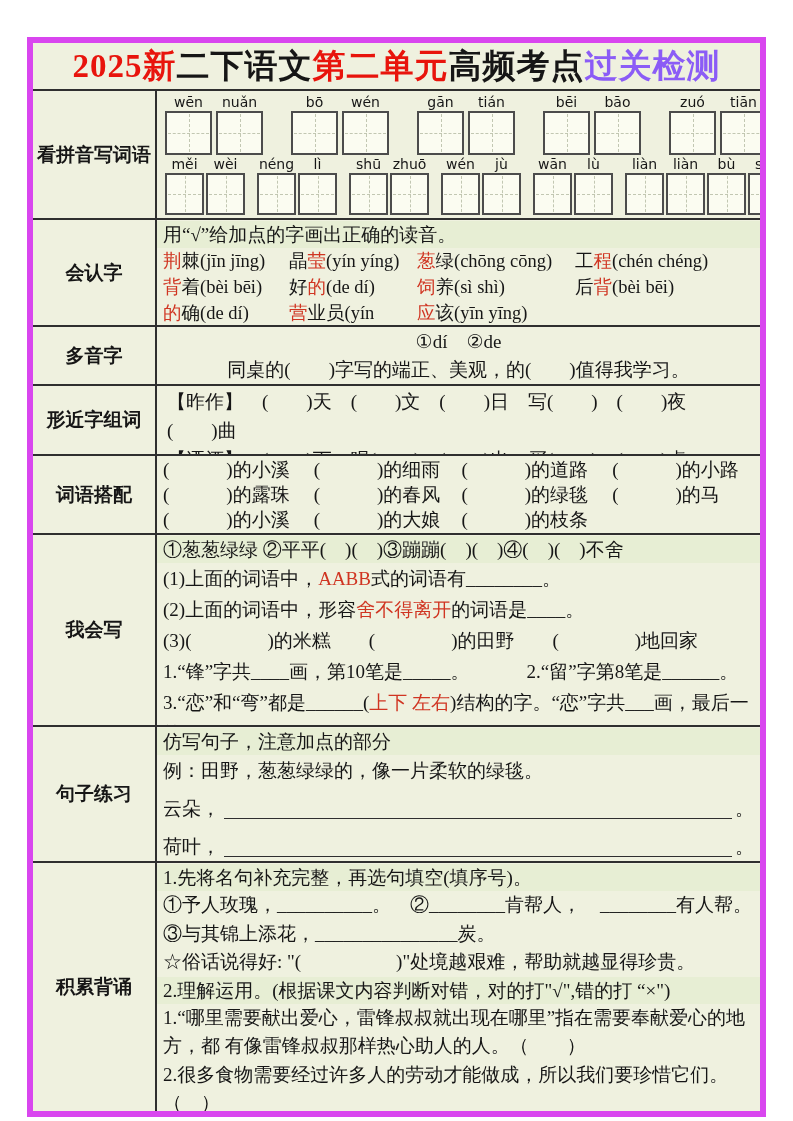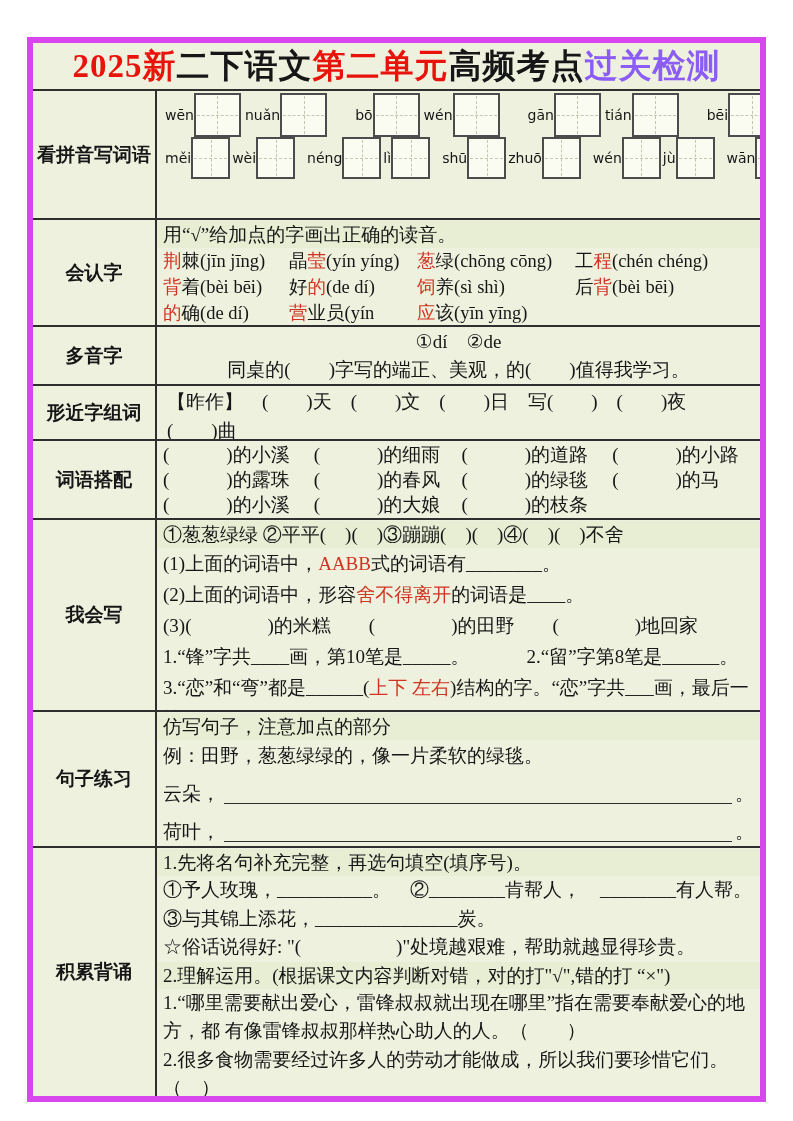--- a/index.html
+++ b/index.html
@@ -17,36 +17,36 @@
            align-items:center; justify-content:center; text-align:center;
            font-weight:bold; font-size:19px; padding:2px; }
   .content { flex:1; font-size:19px; padding:1px 6px 2px 6px; overflow:hidden; }
   .hl { background:#e7eed4; margin:0 -6px; padding:0 6px; }
   
   .c-pinyin { height:127px; padding-top:2px; }
   .prow { display:flex; align-items:flex-end; margin-left:2px; }
   .pgroup { display:flex; }
   .r1 .pgroup { margin-right:24px; }
   .r2 .pgroup { margin-right:10px; }
-  .pcol { display:flex; flex-direction:row; align-items:center; }
+  .pcol { display:flex; flex-direction:column; align-items:center; }
   .r1 .pcol { margin-right:4px; }
   .r2 .pcol { margin-right:2px; }
   .plabel { font-family:"DejaVu Sans","Liberation Sans",sans-serif; font-size:14px; line-height:18px; }
   .pbox { position:relative; border:2px solid #4c4c4c; background:#fbfcf1; }
   .r1 .pbox { width:47px; height:44px; }
   .r2 .pbox { width:39px; height:42px; }
   .pbox::before { content:""; position:absolute; left:1px; right:1px; top:50%; border-top:1px dashed #c2c7b2; }
   .pbox::after  { content:""; position:absolute; top:1px; bottom:1px; left:50%; border-left:1px dashed #c2c7b2; }
   
   .c-renzi { height:105px; }
   .c-renzi .hl { line-height:27px; }
   .renzi-grid { display:grid; grid-template-columns:126px 128px 158px auto; line-height:26px; font-size:18.5px; }
   .c-duoyin { height:57px; text-align:center; }
   .c-duoyin div { line-height:28px; }
-  .c-xingjin { height:53px;padding-left:10px; }
+  .c-xingjin { height:68px;padding-left:10px; }
   .c-xingjin div { line-height:29px; }
   .c-dapei { height:77px; }
   .dapei-grid { display:grid; grid-template-columns:1.02fr 1fr 1.02fr 0.96fr; line-height:25px; }
   .c-huixie { height:190px; }
   .c-huixie .hl { line-height:27px; }
   .c-huixie .hline { line-height:31px; }
   .c-juzi { height:134px; }
   .c-juzi .hl { line-height:27px; }
   .c-juzi .ex { line-height:31px; }
   .jline { display:flex; align-items:flex-end; line-height:30px; margin-top:8px; }

